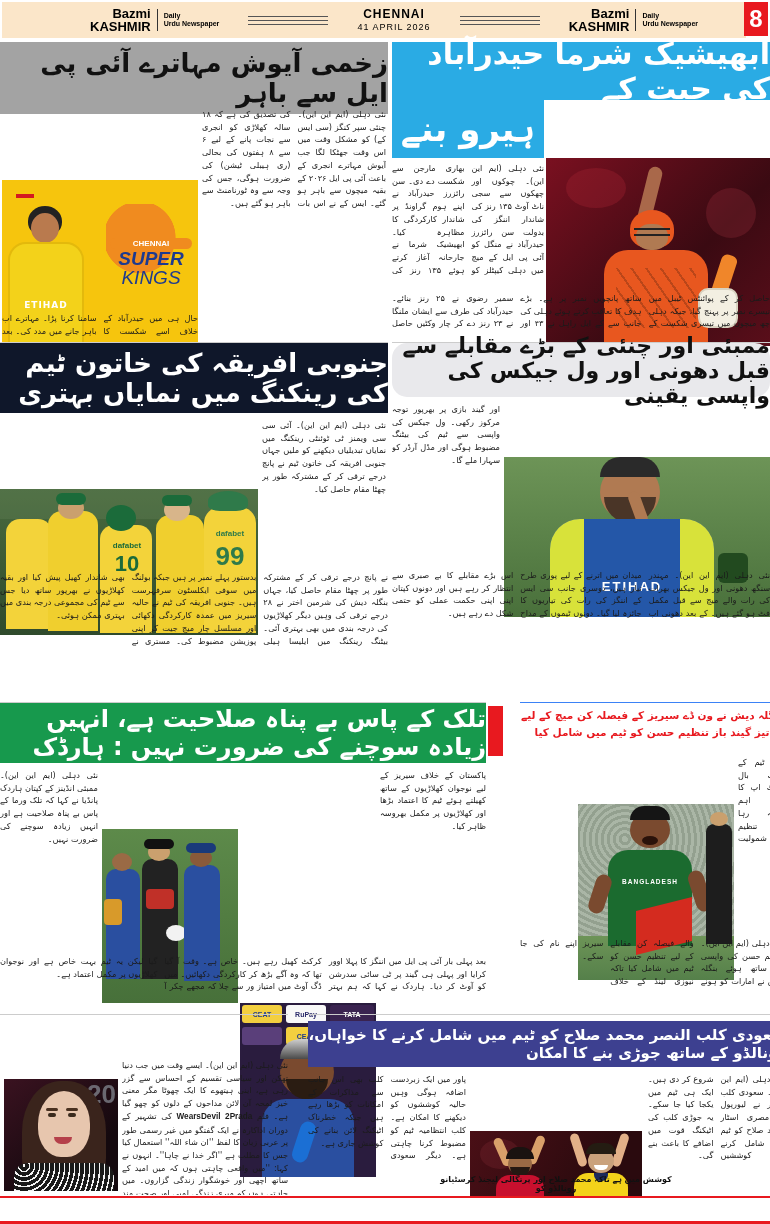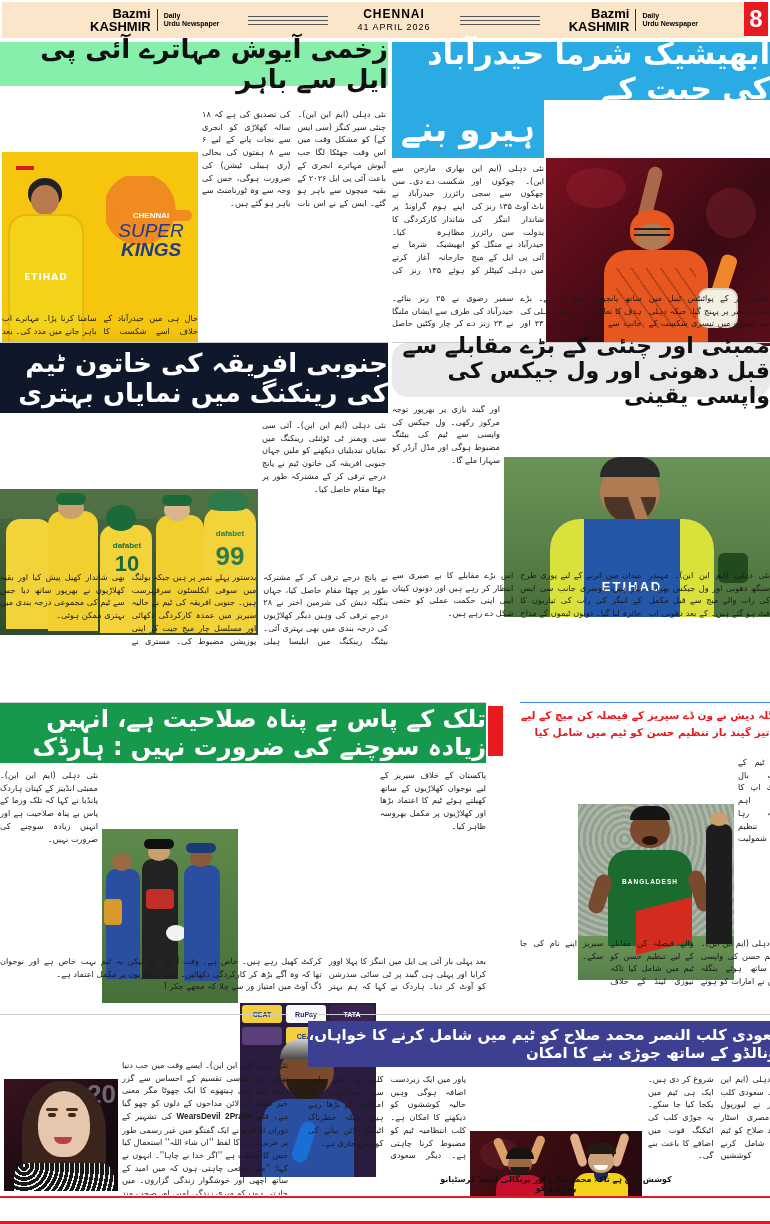--- a/index.html
+++ b/index.html
@@ -47,33 +47,33 @@
       <div style="width:1px;height:22px;background:#333;"></div>
       <div style="line-height:1.2;">
         <div style="font-size:7px;font-weight:bold;">Daily</div>
         <div style="font-size:7px;font-weight:bold;">Urdu Newspaper</div>
       </div>
     </div>
   </div>
   <div class="abs" style="left:744px;top:2px;width:24px;height:34px;background:#e8191f;color:#fff;display:flex;align-items:center;justify-content:center;font-size:24px;font-weight:bold;">8</div>
 
   <div class="abs" style="left:0;top:42px;width:388px;height:298px;">
-    <div class="band ur" style="height:44px;background:#86efac;color:#111;font-size:26px;">زخمی آیوش مہاترے آئی پی ایل سے باہر</div>
+    <div class="band ur" style="height:72px;background:#a3a3a3;color:#111;font-size:26px;">زخمی آیوش مہاترے آئی پی ایل سے باہر</div>
 
     <div class="photo abs" style="left:2px;top:66px;width:196px;height:202px;background:#f6c50d;">
       <div class="abs" style="left:14px;top:14px;width:18px;height:4px;background:#d41920;"></div>
       <div class="abs" style="left:26px;top:26px;width:34px;height:30px;border-radius:50% 50% 45% 45%;background:#222;"></div>
       <div class="abs" style="left:29px;top:33px;width:28px;height:30px;border-radius:50%;background:#b97a4e;"></div>
       <div class="abs" style="left:6px;top:62px;width:76px;height:140px;border-radius:18px 18px 0 0;background:#f3d21a;border:2px solid #e3b90c;box-sizing:border-box;"></div>
       <div class="abs ur" style="left:10px;top:120px;width:68px;text-align:center;font-size:9px;font-weight:bold;color:#fff;letter-spacing:1px;direction:ltr;">ETIHAD</div>
       <div class="abs" style="left:104px;top:24px;width:84px;height:74px;background:radial-gradient(circle at 40% 45%, #f08b1f 0 55%, transparent 56%);"></div>
       <div class="abs" style="left:108px;top:58px;width:82px;text-align:center;">
         <div style="background:#f08b1f;color:#fff;font-size:8px;font-weight:bold;border-radius:6px;padding:1px 0;">CHENNAI</div>
-        <div style="color:#1d3a8f;font-size:19px;font-weight:normal;font-style:italic;line-height:1;">SUPER</div>
-        <div style="color:#1d3a8f;font-size:19px;font-weight:bold;font-style:italic;line-height:1;">KINGS</div>
+        <div style="color:#1d3a8f;font-size:19px;font-weight:bold;font-style:italic;line-height:1;">SUPER</div>
+        <div style="color:#1d3a8f;font-size:19px;font-weight:normal;font-style:italic;line-height:1;">KINGS</div>
       </div>
       <div class="abs" style="left:0;bottom:0;width:100%;height:26px;background:linear-gradient(#0000,#c79a0a66);"></div>
     </div>
     <div class="abs ur body-txt cols2" style="left:2px;top:270px;width:196px;height:28px;">حال ہی میں حیدرآباد کے خلاف اسے شکست کا سامنا کرنا پڑا۔ مہاترے اب باہر جانے میں مدد کی۔ بعد ازاں ہیرو کو بلے باز کیا گیا تاکہ ان کی جگہ نیا کھلاڑی اسکواڈ میں شامل کیا جا سکے۔</div>
     <div class="abs ur body-txt cols2" style="left:202px;top:66px;width:184px;height:232px;">نئی دہلی (ایم این این)۔ چنئی سپر کنگز (سی ایس کے) کو مشکل وقت میں اس وقت جھٹکا لگا جب آیوش مہاترے انجری کے باعث آئی پی ایل ۲۰۲۶ کے بقیہ میچوں سے باہر ہو گئے۔ ایس کے نے اس بات کی تصدیق کی ہے کہ ۱۸ سالہ کھلاڑی کو انجری سے نجات پانے کے لیے ۶ سے ۸ ہفتوں کی بحالی (ری ہیبلی ٹیشن) کی ضرورت ہوگی، جس کی وجہ سے وہ ٹورنامنٹ سے باہر ہو گئے ہیں۔</div>
   </div>
 
   <div class="abs" style="left:392px;top:42px;width:378px;height:298px;">
     <div class="band ur" style="height:58px;background:#2aabe4;color:#fff;font-size:30px;">ابھیشیک شرما حیدرآباد کی جیت کے</div>
     <div class="band ur abs" style="left:0;top:58px;width:152px;height:58px;background:#2aabe4;color:#fff;font-size:34px;">ہیرو بنے</div>

